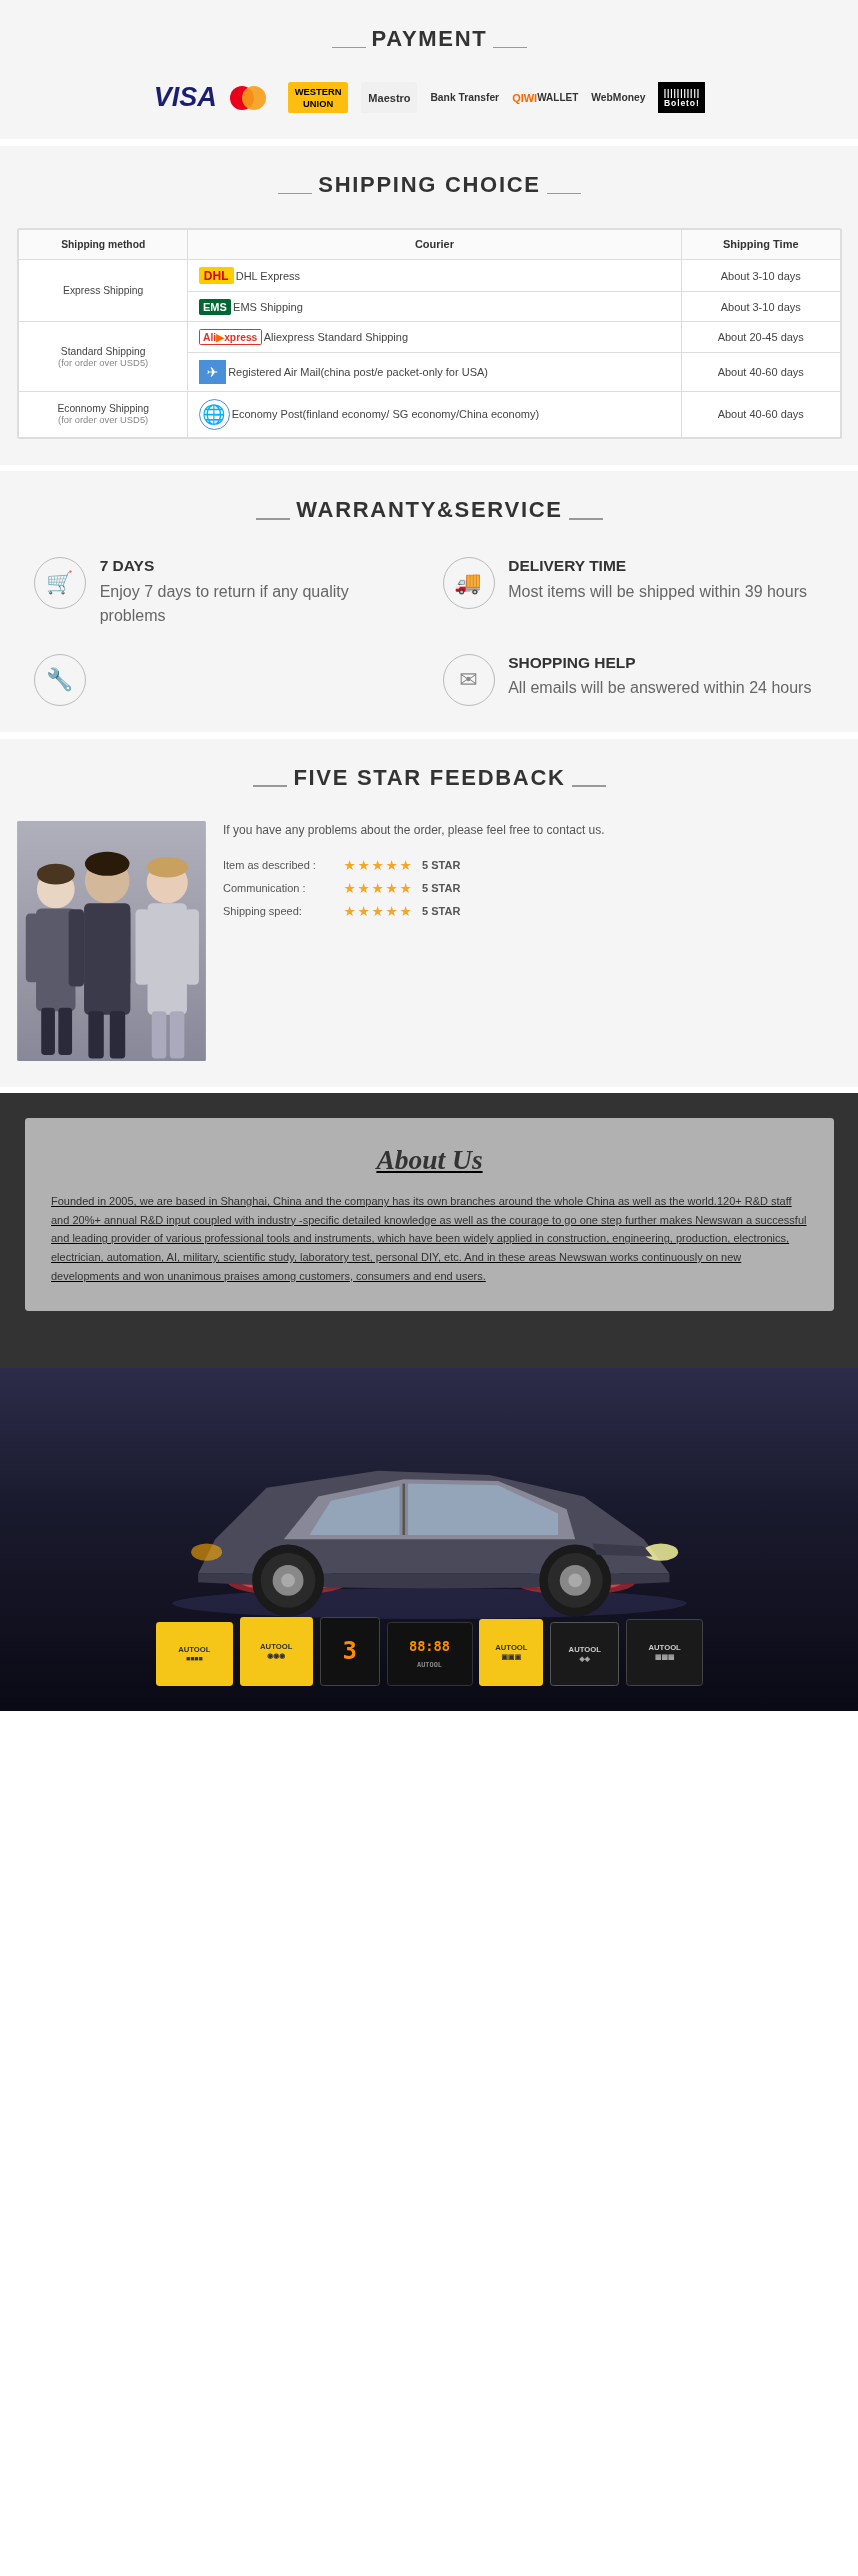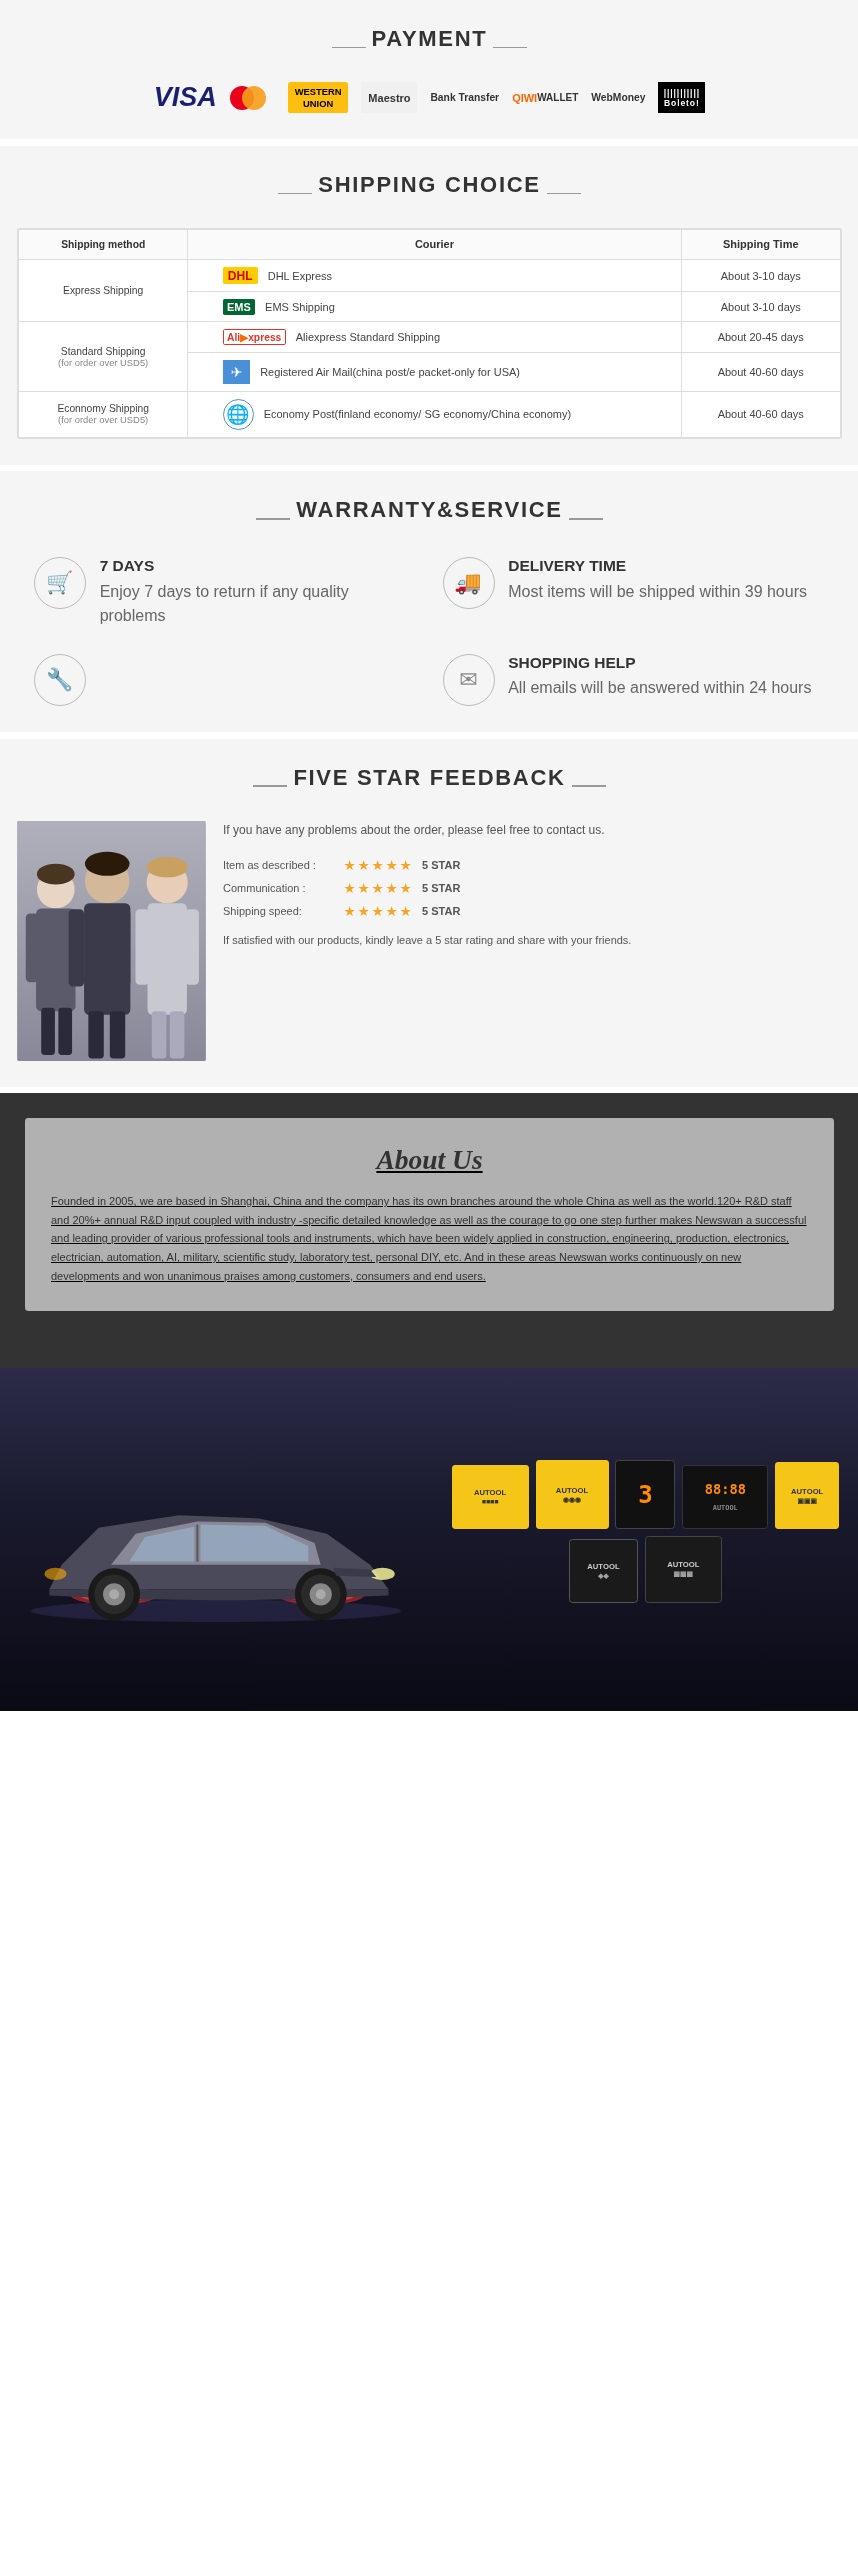--- a/index.html
+++ b/index.html
@@ -80,21 +80,21 @@
     }
     .shipping-table td {
       border: 0.9px solid #ddd;
       padding: 6.9px 10.3px;
       vertical-align: middle;
       color: #444;
     }
     .shipping-table .method-col { text-align: center; width: 137px; font-size: 10.3px; }
     .shipping-table .courier-col { width: 60%; }
     .shipping-table .time-col { text-align: center; width: 129px; }
-    .courier-row { display: flex; align-items: center; gap: 10px; margin-left: 24px; }
+    .courier-row { display: flex; align-items: center; gap: 2px; }
     .courier-logo-text {
       font-weight: bold; font-size: 10.3px; padding: 1.7px 3.4px; border-radius: 1.7px;
     }
     .dhl-logo { background: #fc0; color: #d40511; font-weight: 900; font-size: 12px; padding: 1.7px 5.2px; }
     .ems-logo { background: #006633; color: #fff; font-weight: 900; font-size: 11px; padding: 1.7px 4.3px; }
     .ali-logo { color: #e43225; font-weight: bold; font-size: 10.3px; border: 0.9px solid #e43225; padding: 0.9px 3.4px; }
 
     
     .warranty-section {
       background: #f5f5f5;
@@ -182,21 +182,21 @@
       min-height: 343px;
       position: relative;
       overflow: hidden;
     }
     .car-bg {
       width: 100%;
       background: linear-gradient(180deg, #2c2c4a 0%, #1a1a2e 40%, #0a0a15 100%);
       min-height: 343px;
       position: relative;
       display: flex;
-      flex-direction: row;
+      flex-direction: column;
       align-items: center;
       justify-content: flex-end;
       padding-bottom: 17px;
     }
     .products-row {
       display: flex;
       justify-content: center;
       align-items: flex-end;
       gap: 6.9px;
       flex-wrap: wrap;
@@ -416,21 +416,20 @@
       <div class="rating-row">
         <span class="rating-label">Communication :</span>
         <span class="stars">★★★★★</span>
         <span class="star-label">5 STAR</span>
       </div>
       <div class="rating-row">
         <span class="rating-label">Shipping speed:</span>
         <span class="stars">★★★★★</span>
         <span class="star-label">5 STAR</span>
       </div>
-      <p class="fivestar-footer">If satisfied with our products, kindly leave a 5 star rating and share with your friends.</p>
     </div>
   </div>
 </section>
 
 <section class="about-section">
   <div class="about-overlay">
     <h2 class="about-title">About  Us</h2>
     <p class="about-text">Founded in 2005, we are based in Shanghai, China and the company has its own branches around the whole China as well as the world.120+ R&amp;D staff and 20%+ annual R&amp;D input coupled with industry -specific detailed knowledge as well as the courage to go one step further makes Newswan a successful and leading provider of various professional tools and instruments, which have been widely applied in construction, engineering, production, electronics, electrician, automation, AI, military, scientific study, laboratory test, personal DIY, etc. And in these areas Newswan works continuously on new developments and won unanimous praises among customers, consumers and end users.</p>
   </div>
 </section>

